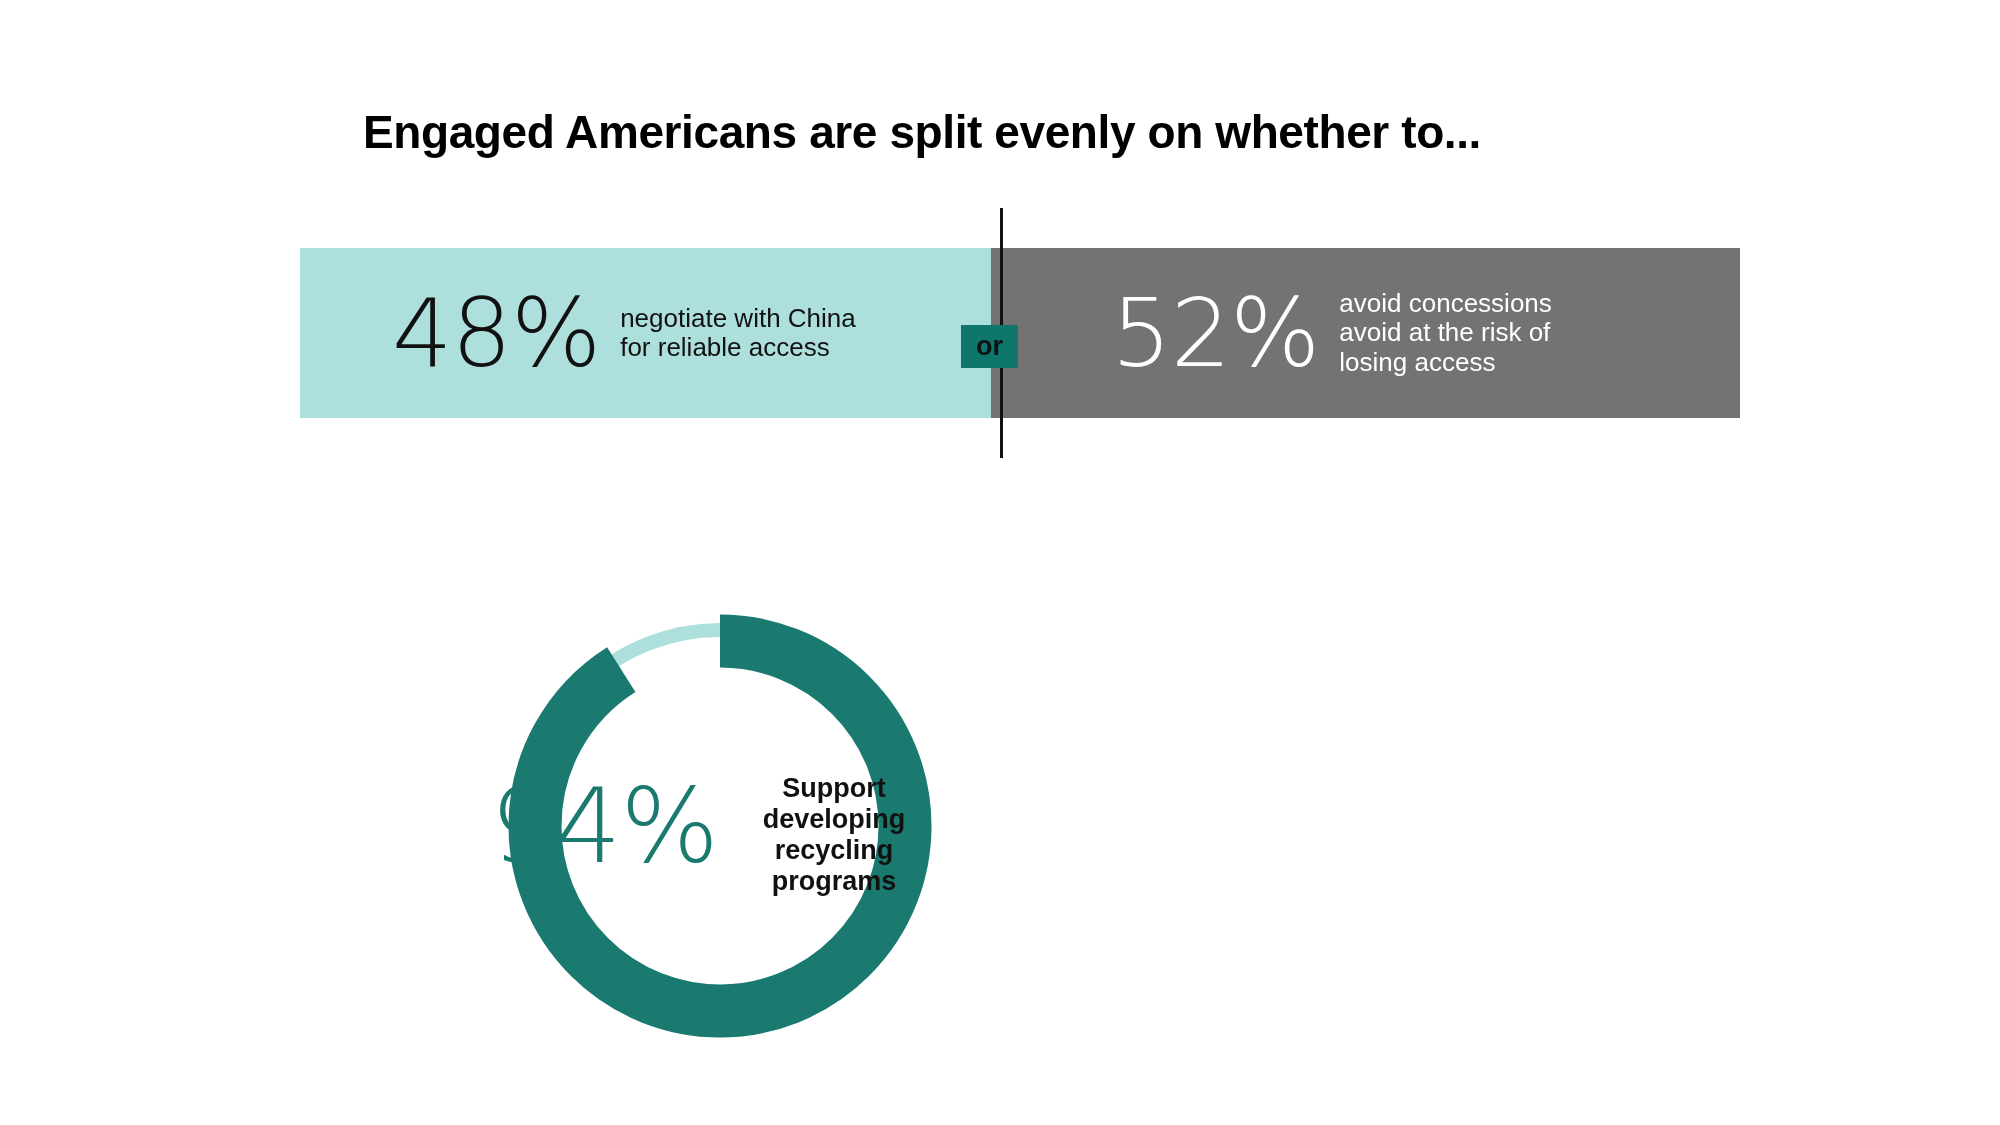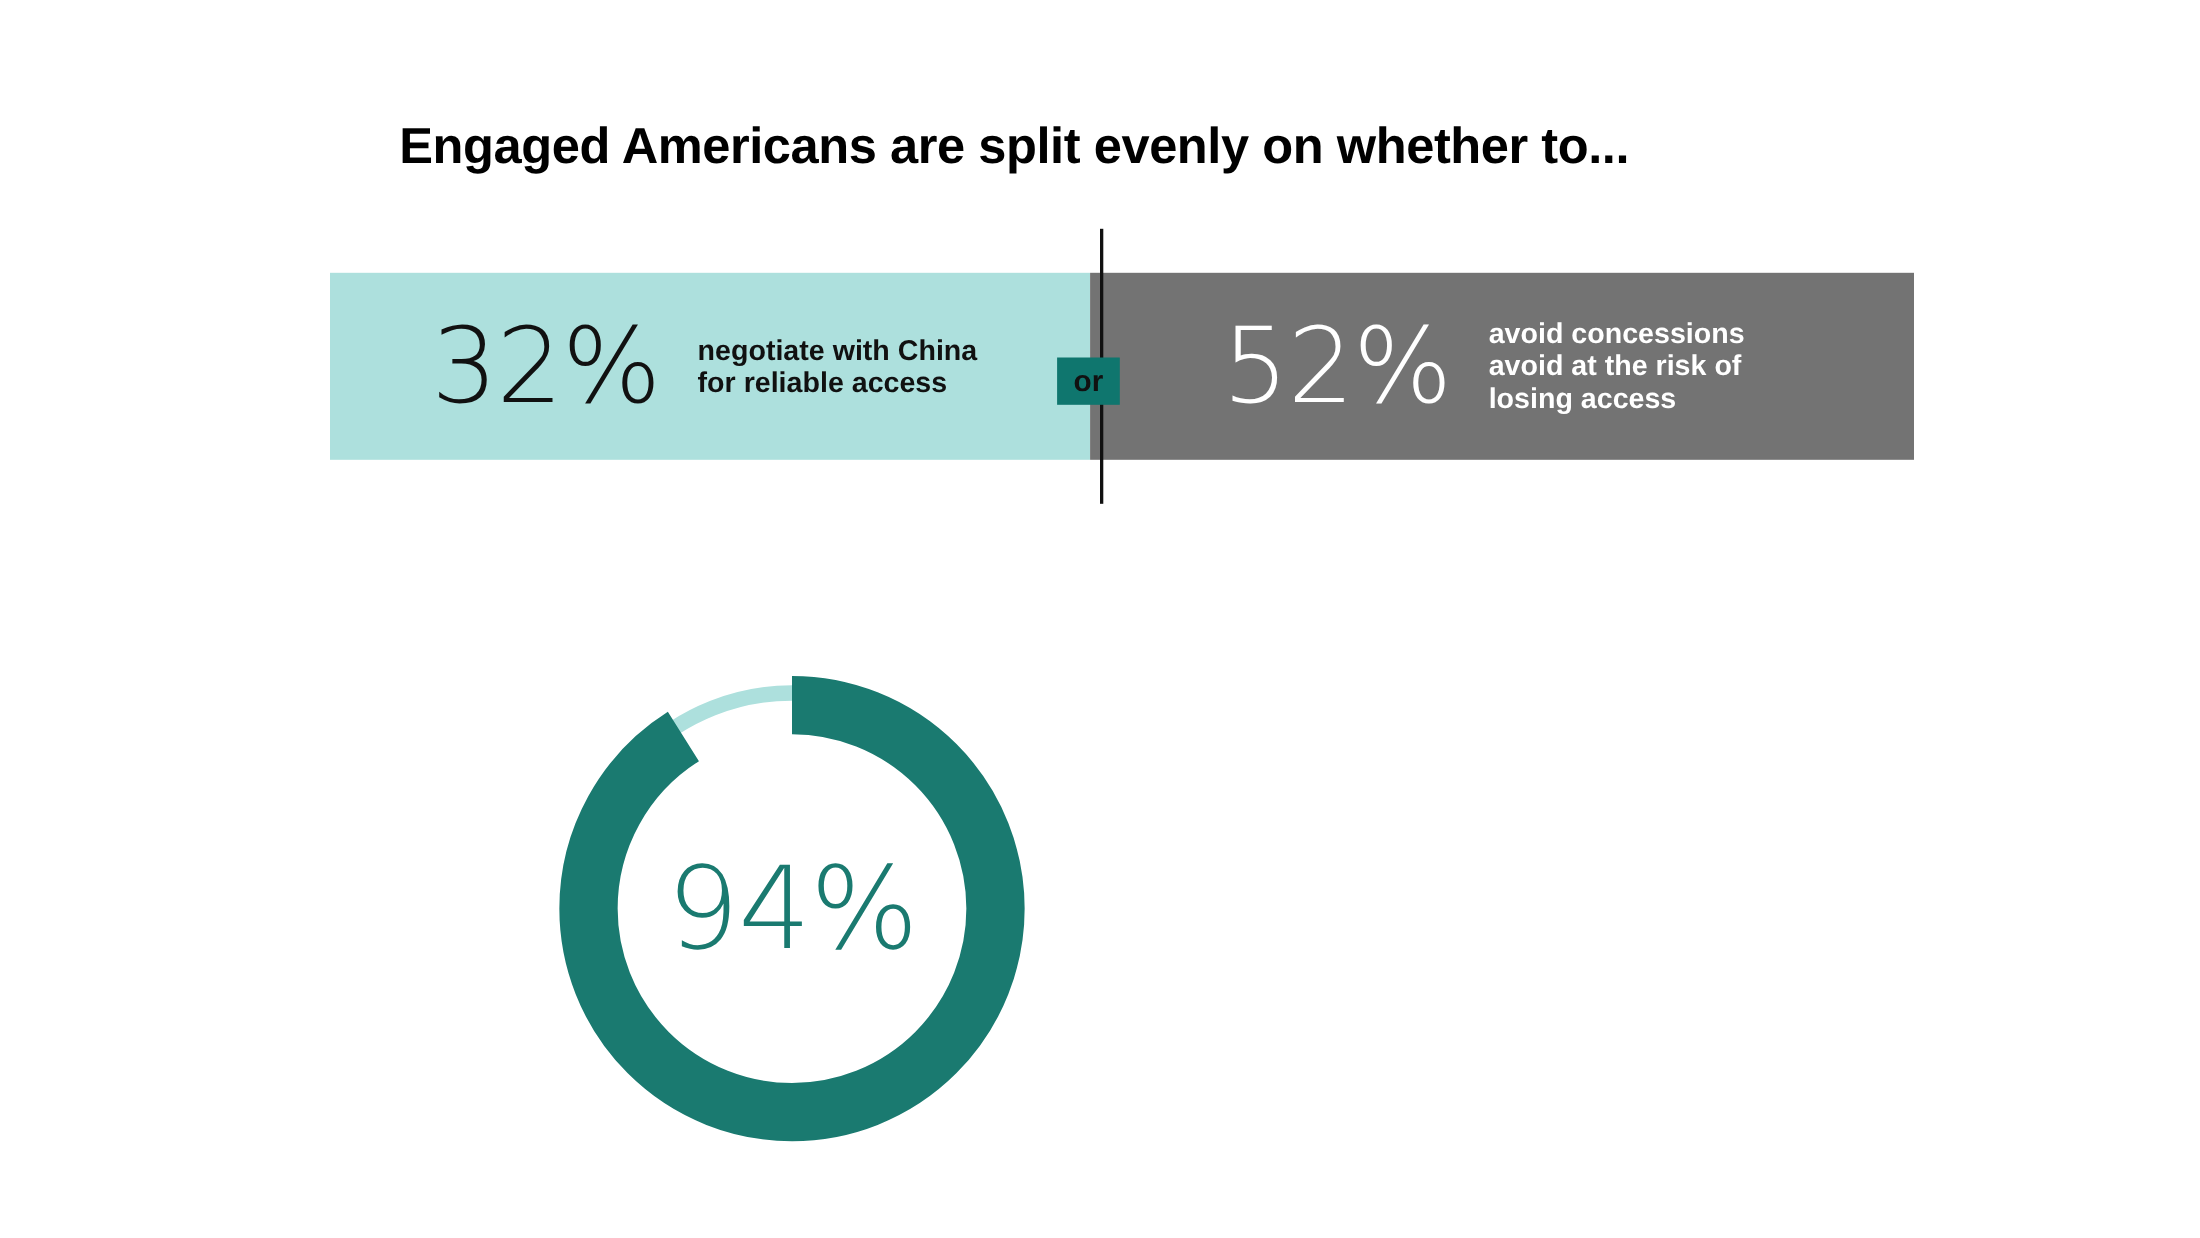--- a/index.html
+++ b/index.html
@@ -46,23 +46,23 @@
     font-weight:100;
     font-size:95px;
     line-height:0.95;
     letter-spacing:-1px;
   }
   .big-pct.dark  { color:#111111; }
   .big-pct.light { color:#ffffff; }
 
   .seg-desc {
     font-size:26px;
-    font-weight:700;
+    font-weight:400;
     line-height:1.12;
-    margin-left:34px;
+    margin-left:20px;
     white-space:pre-line;
   }
   .seg-desc.dark  { color:#111111; }
   .seg-desc.light { color:#ffffff; }
 
   
   .divider-line {
     position:absolute;
     left:1000px;
     top:208px;
@@ -131,21 +131,21 @@
 
 <div class="stage">
 
   <div class="headline" id="headline-1">Engaged Americans are split evenly on whether to...</div>
 
   <div class="splitbar-wrap">
     <div class="splitbar">
 
       <div class="seg seg-left" style="width: 48%;">
         <div class="seg-inner">
-          <span class="big-pct dark">32%</span>
+          <span class="big-pct dark">48%</span>
           <span class="seg-desc dark">negotiate with China
 for reliable access</span>
         </div>
       </div>
 
       <div class="seg seg-right" style="width: 52%;">
         <div class="seg-inner">
           <span class="big-pct light">52%</span>
           <span class="seg-desc light">avoid concessions
 avoid at the risk of
@@ -164,19 +164,21 @@
 
     <div class="donut" id="donut-0">
       <svg viewBox="0 0 460 460">
 
         <circle cx="230" cy="230" r="196" fill="none" stroke="#ade0dd" stroke-width="14" stroke-dasharray="1231.5" stroke-dashoffset="0" transform="rotate(-90 230 230)"></circle>
 
         <circle cx="230" cy="230" r="185" fill="none" stroke="#1a7a70" stroke-width="53" stroke-dasharray="1057.8 104.6" stroke-dashoffset="0" transform="rotate(-90 230 230)"></circle>
       </svg>
       <div class="donut-center">
         <div class="donut-pct">94%</div>
+        <div class="donut-label">Support developing
+recycling programs</div>
       </div>
     </div>
 
 
   </div>
 
 </div>
 
 </body></html>

